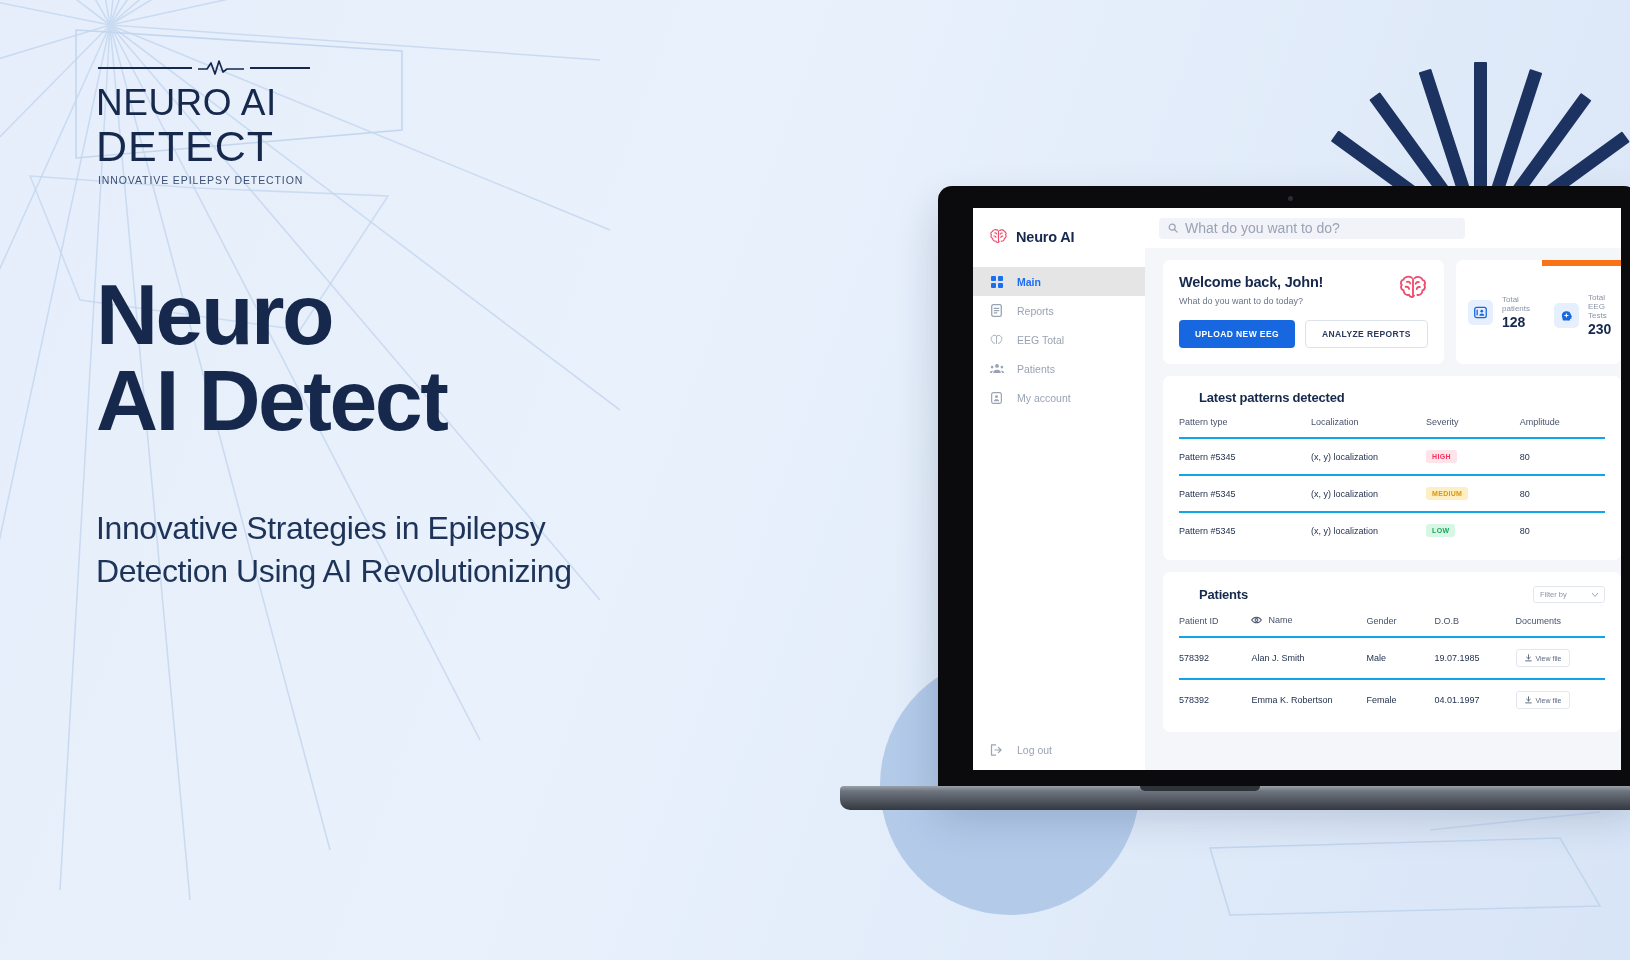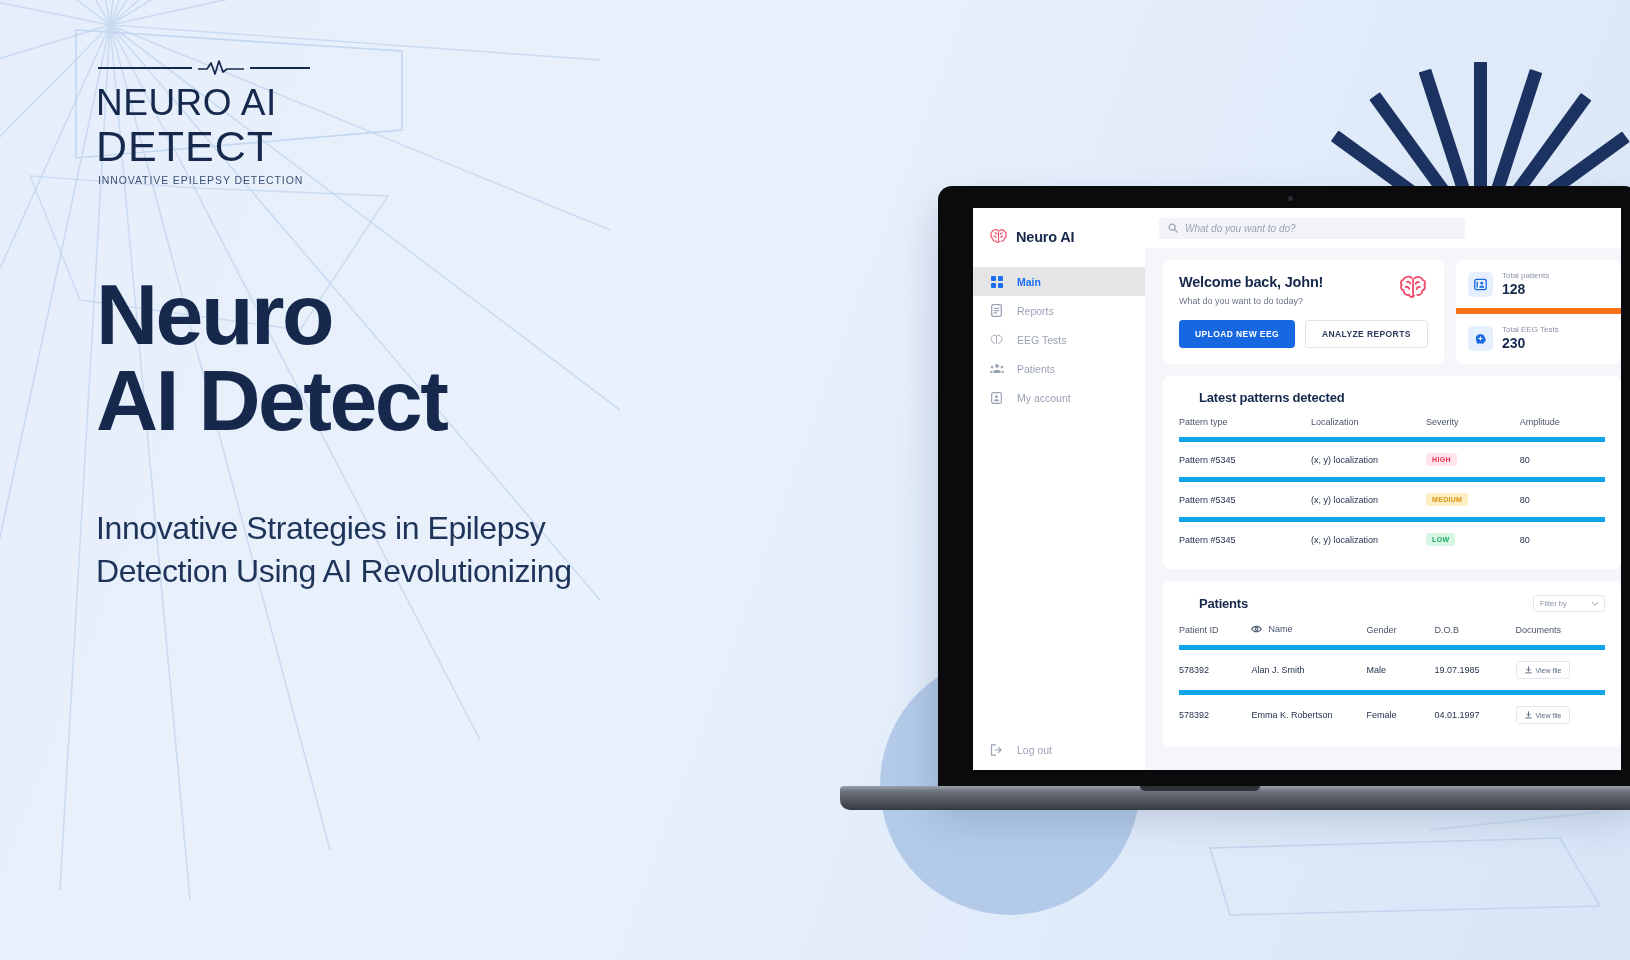--- a/index.html
+++ b/index.html
@@ -111,21 +111,21 @@
     margin-top: auto; display: flex; align-items: center; gap: 13px;
     padding: 0 0 14px 16px; font-size: 10.5px; color: #9aa3b4; cursor: pointer;
   }
 
   .content { flex: 1; background: #f4f6fa; display: flex; flex-direction: column; }
   .topbar { height: 40px; background: #fff; display: flex; align-items: center; padding: 0 14px; }
   .search {
     flex: 1; max-width: 306px; height: 21px; background: #f1f3f8; border-radius: 4px;
     display: flex; align-items: center; gap: 7px; padding: 0 9px;
   }
-  .search-ph { font-size: 10px; color: #9aa3b4; font-style: italic; }
+  .search-ph { font-size: 14px; color: #9aa3b4; }
 
   .body-area { flex: 1; padding: 12px 0 0 18px; overflow: hidden; }
   .row-top { display: flex; gap: 12px; justify-content: center; }
 
   .card { background: #fff; border-radius: 7px; }
   .welcome { flex: 1; padding: 14px 16px 16px; position: relative; }
   .welcome h2 { font-size: 14.5px; font-weight: 700; letter-spacing: -.2px; }
   .welcome p { font-size: 9px; color: #6b7588; margin-top: 6px; }
   .wbtns { display: flex; gap: 10px; margin-top: 14px; }
   .btn-primary {
@@ -135,21 +135,21 @@
     padding: 8px 16px; cursor: pointer;
   }
   .btn-ghost {
     background: #fff; color: #2a3a5c; border: 1px solid #dde3ed; border-radius: 4px;
     font-family: "Liberation Sans", sans-serif;
     font-size: 8.5px; font-weight: 700; letter-spacing: .4px;
     padding: 8px 16px; cursor: pointer;
   }
   .brain-deco { position: absolute; right: 16px; top: 14px; }
 
-  .stats { width: 165px; display: flex; flex-direction: column; }
+  .stats { width: 165px; display: flex; flex-direction: row; }
   .stat { display: flex; align-items: center; gap: 9px; padding: 11px 12px; }
   .stat + .stat { border-top: 6px solid #f97316; }
   .stat-ico {
     width: 25px; height: 25px; border-radius: 5px; background: #e5effd;
     display: flex; align-items: center; justify-content: center; flex-shrink: 0;
   }
   .stat-label { font-size: 8px; color: #8a93a5; }
   .stat-value { font-size: 14px; font-weight: 700; color: #16294d; margin-top: 1px; }
 
   .panel { margin-top: 12px; margin-right: 0; padding: 14px 16px 12px; }
@@ -160,21 +160,21 @@
     display: flex; align-items: center; justify-content: space-between;
     padding: 0 6px; font-size: 7.5px; color: #8a93a5; cursor: pointer;
   }
   table { width: 100%; border-collapse: collapse; margin-top: 12px; }
   th {
     text-align: left; font-size: 9px; font-weight: 400; color: #4d5straight;
     color: #48536b; padding-bottom: 10px; white-space: nowrap;
   }
   td {
     font-size: 9px; color: #24324f; padding: 11px 0;
-    border-top: 5px solid #0ea5e9; white-space: nowrap; margin-top: 32px;
+    border-top: 2px solid #0ea5e9; white-space: nowrap; margin-top: 32px;
   }
   .pill {
     display: inline-block; font-size: 7px; font-weight: 700; letter-spacing: .3px;
     padding: 3px 6px; border-radius: 3px;
   }
   .pill.high { background: #ffe3ea; color: #f0325c; }
   .pill.medium { background: #fdeec4; color: #d9970d; }
   .pill.low { background: #d8f6e4; color: #16a85e; }
   .viewfile {
     display: inline-flex; align-items: center; gap: 4px;
@@ -316,21 +316,21 @@
           <div class="nav-item">
             <span class="nav-ico">
               <svg width="13" height="12" viewBox="0 0 24 22">
                   <g fill="none" stroke="#9aa3b4" stroke-width="1.6" stroke-linecap="round">
                     <path d="M11 3C8.5 1.3 5 2.2 4.2 4.6 2 5.2 1.6 7.6 2.8 8.8 1.6 10.3 2.3 12.8 4.3 13.3 4.3 16 6.6 17.6 8.7 17"></path>
                     <path d="M13.4 3.2c2.3-1.6 5.6-.8 6.4 1.5 2.1.6 2.6 3 1.4 4.2 1.2 1.5.5 4-1.5 4.5 0 2.6-2.2 4.2-4.2 3.6"></path>
                     <path d="M12 4v13.6"></path>
                   </g>
                 </svg>
             </span>
-            <span>EEG Tests</span>
+            <span>EEG Total</span>
           </div>
 
           <div class="nav-item">
             <span class="nav-ico">
               <svg width="14" height="11" viewBox="0 0 16 12">
                   <g fill="#9aa3b4">
                     <circle cx="8" cy="3" r="2.2"></circle>
                     <path d="M3.6 11c0-2.3 2-3.6 4.4-3.6S12.4 8.7 12.4 11z"></path>
                     <circle cx="2.4" cy="4.4" r="1.5"></circle>
                     <circle cx="13.6" cy="4.4" r="1.5"></circle>

